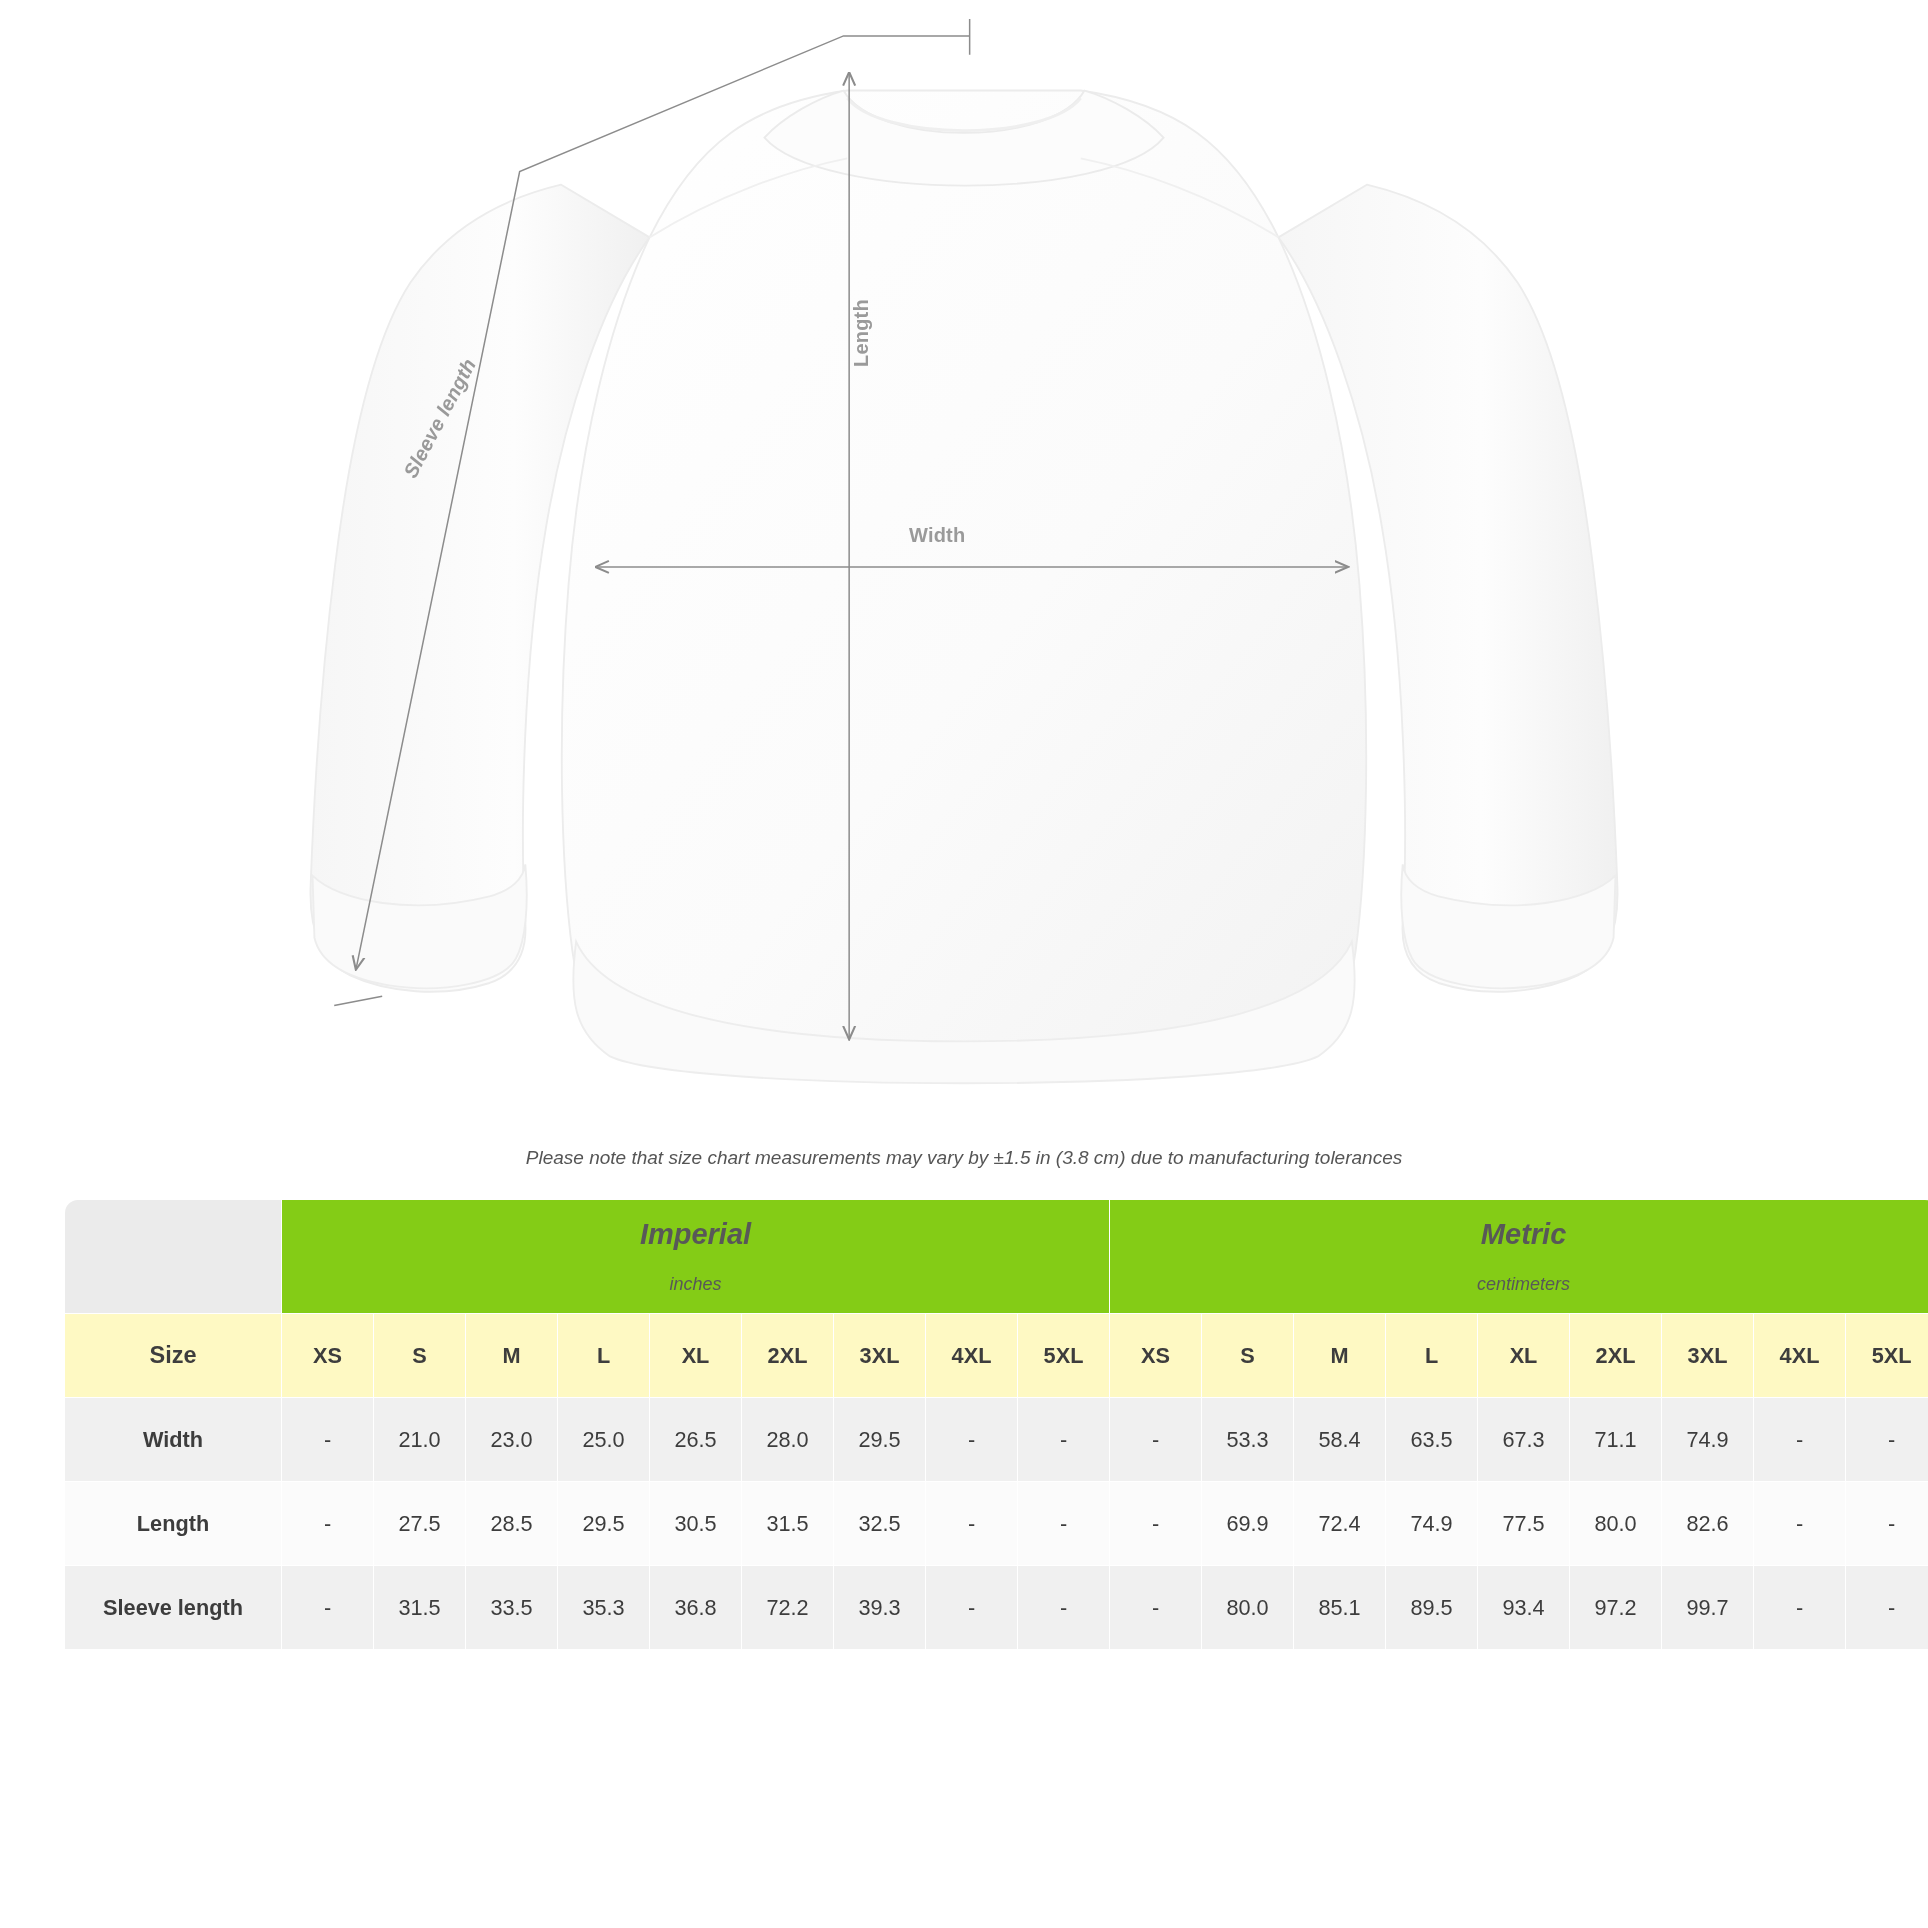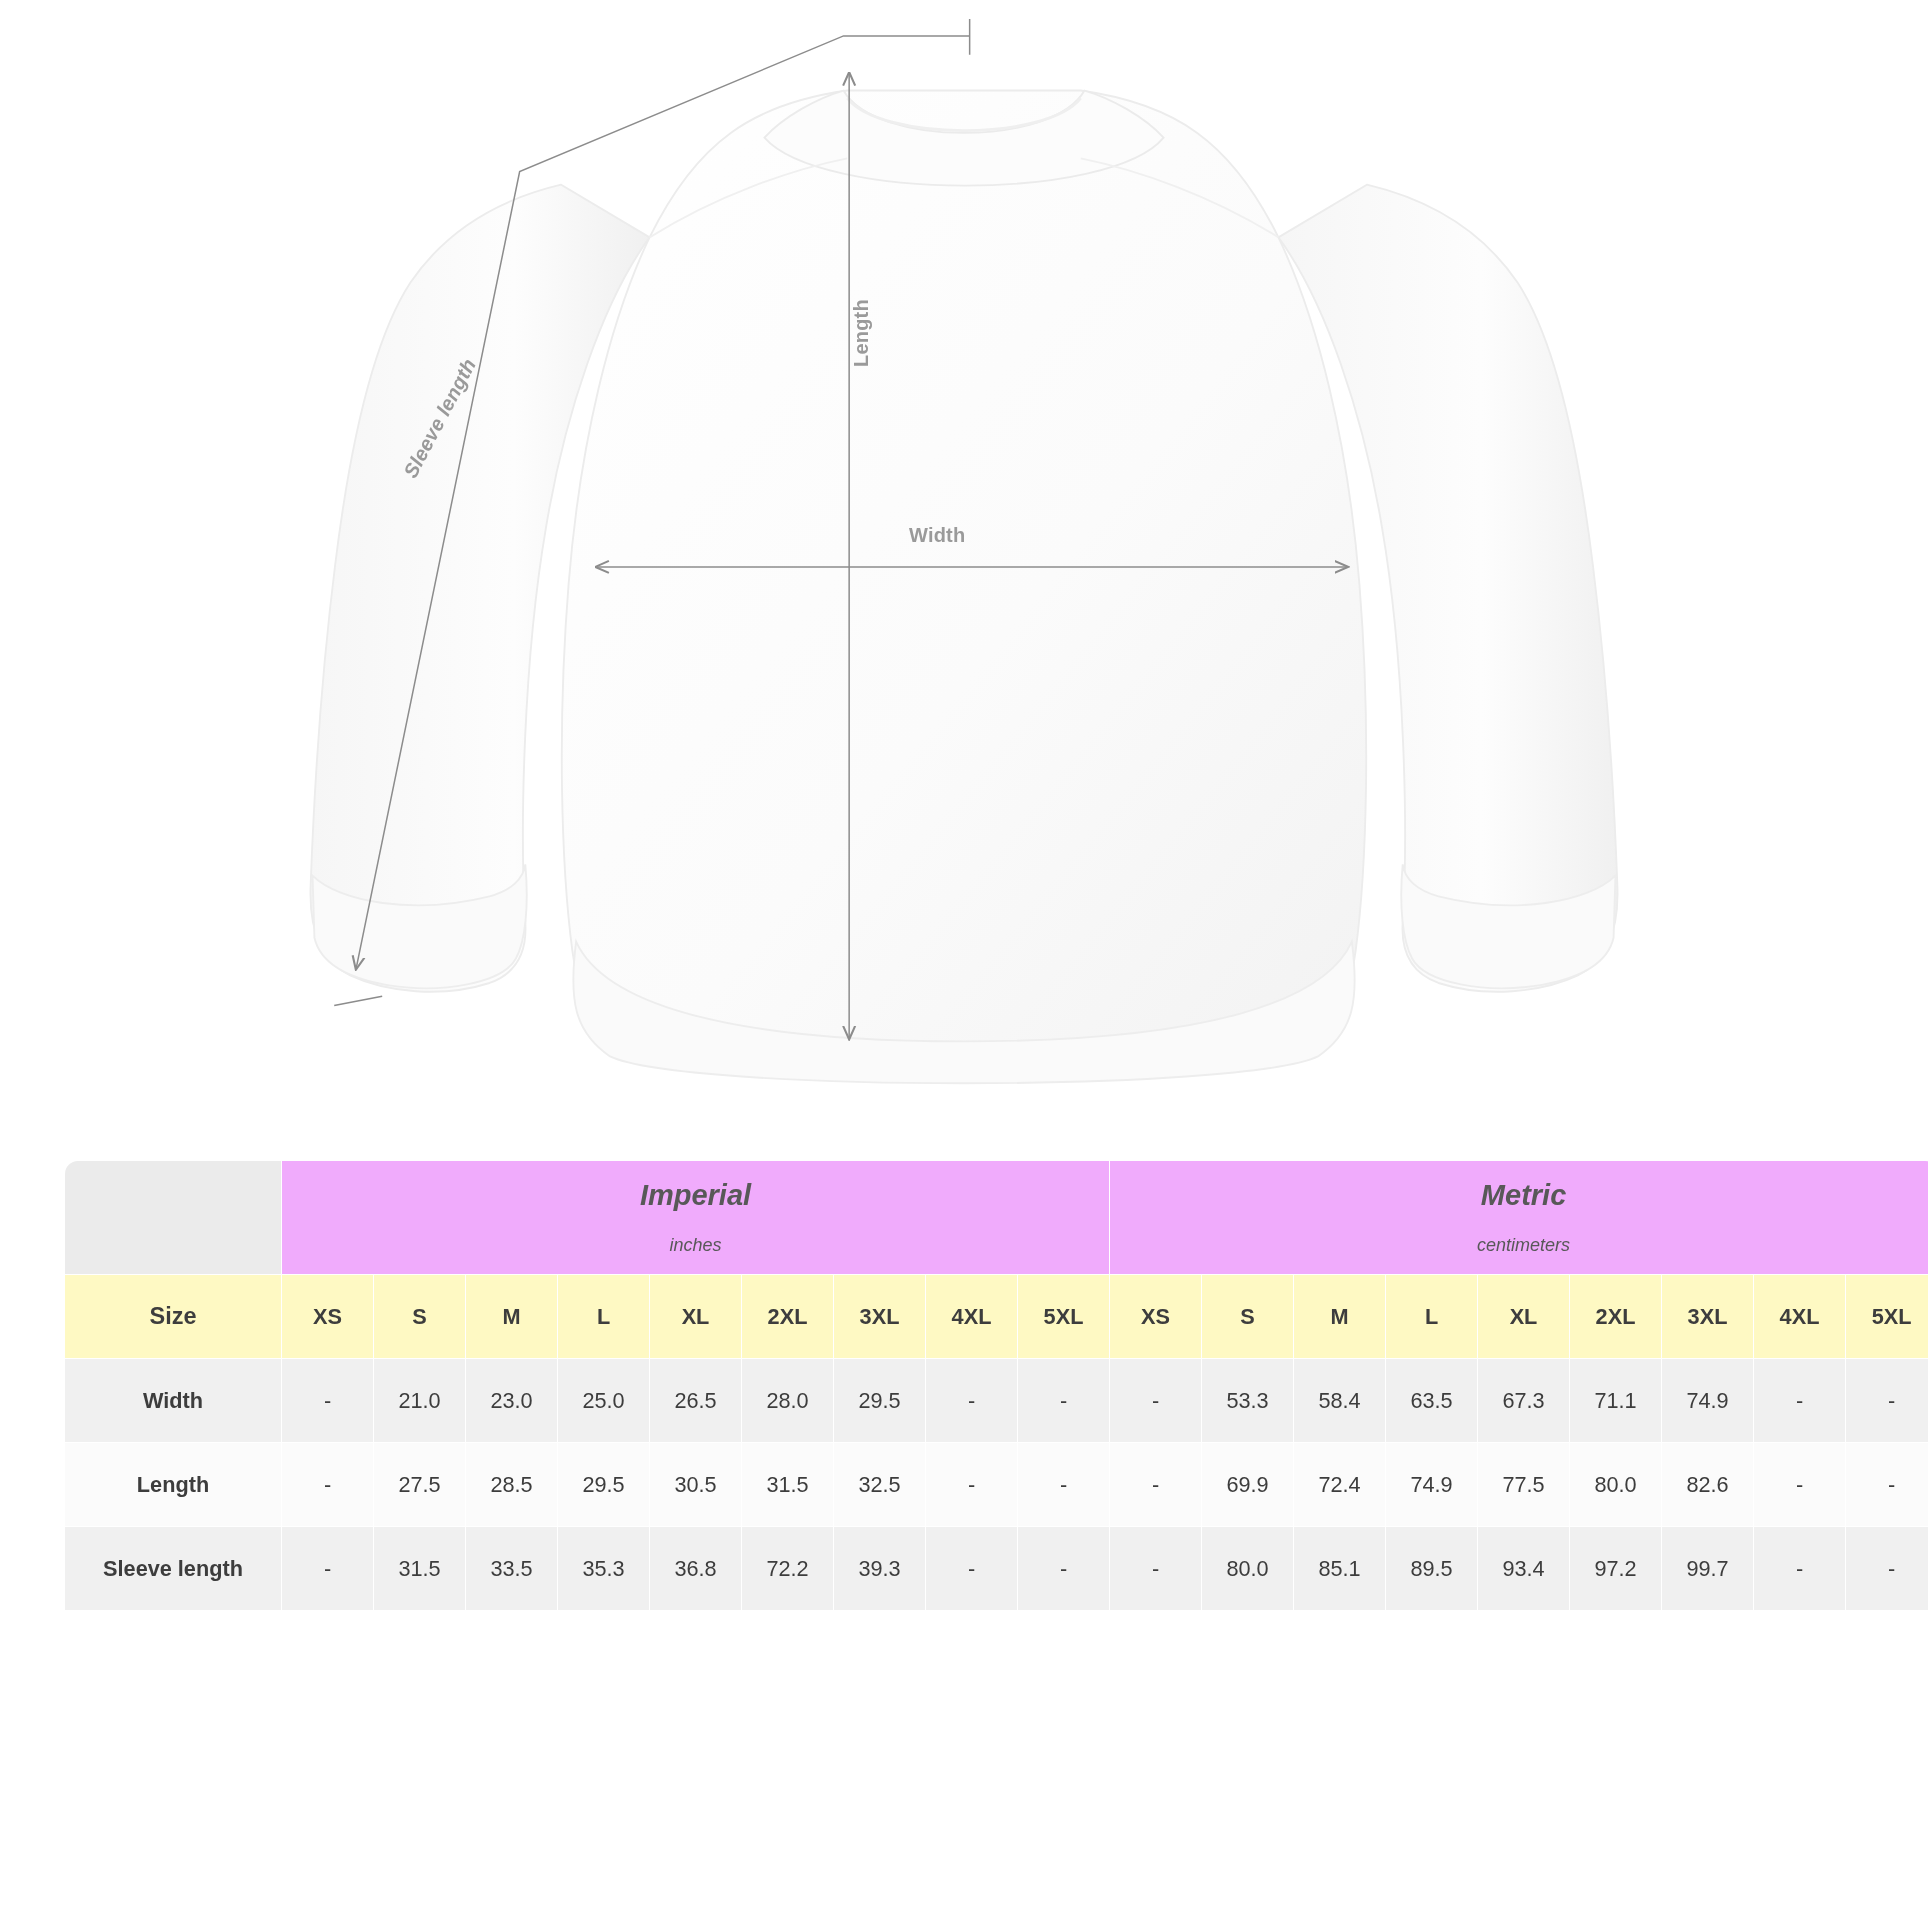--- a/index.html
+++ b/index.html
@@ -83,21 +83,21 @@
   }
   table.size-table td,
   table.size-table th {
     border: 0.9px solid #ffffff;
     text-align: center;
     font-size: 21.7px;
     color: #3d3d3d;
     padding: 0;
   }
   .unit-head {
-    background: #f0abfc;
+    background: #84cc16;
     height: 113px;
     vertical-align: middle;
   }
   .unit-head .unit-name {
     font-size: 29px;
     font-weight: bold;
     font-style: italic;
     color: #585858;
   }
   .unit-head .unit-sub {
@@ -204,20 +204,21 @@
       <line x1="355" y1="1068" x2="406" y2="1058"></line>
     </g>
   </svg>
 
   <div class="dim-label width-label">Width</div>
   <div class="dim-label length-label">Length</div>
   <div class="dim-label sleeve-label">Sleeve length</div>
 </div>
 
 <div class="title-block">
+  <div class="chart-note">Please note that size chart measurements may vary by ±1.5 in (3.8 cm) due to manufacturing tolerances</div>
 </div>
 
 <div class="table-wrap">
   <table class="size-table">
     <colgroup>
       <col class="col-size">
       <col class="col-val">
         <col class="col-val">
         <col class="col-val">
         <col class="col-val">

